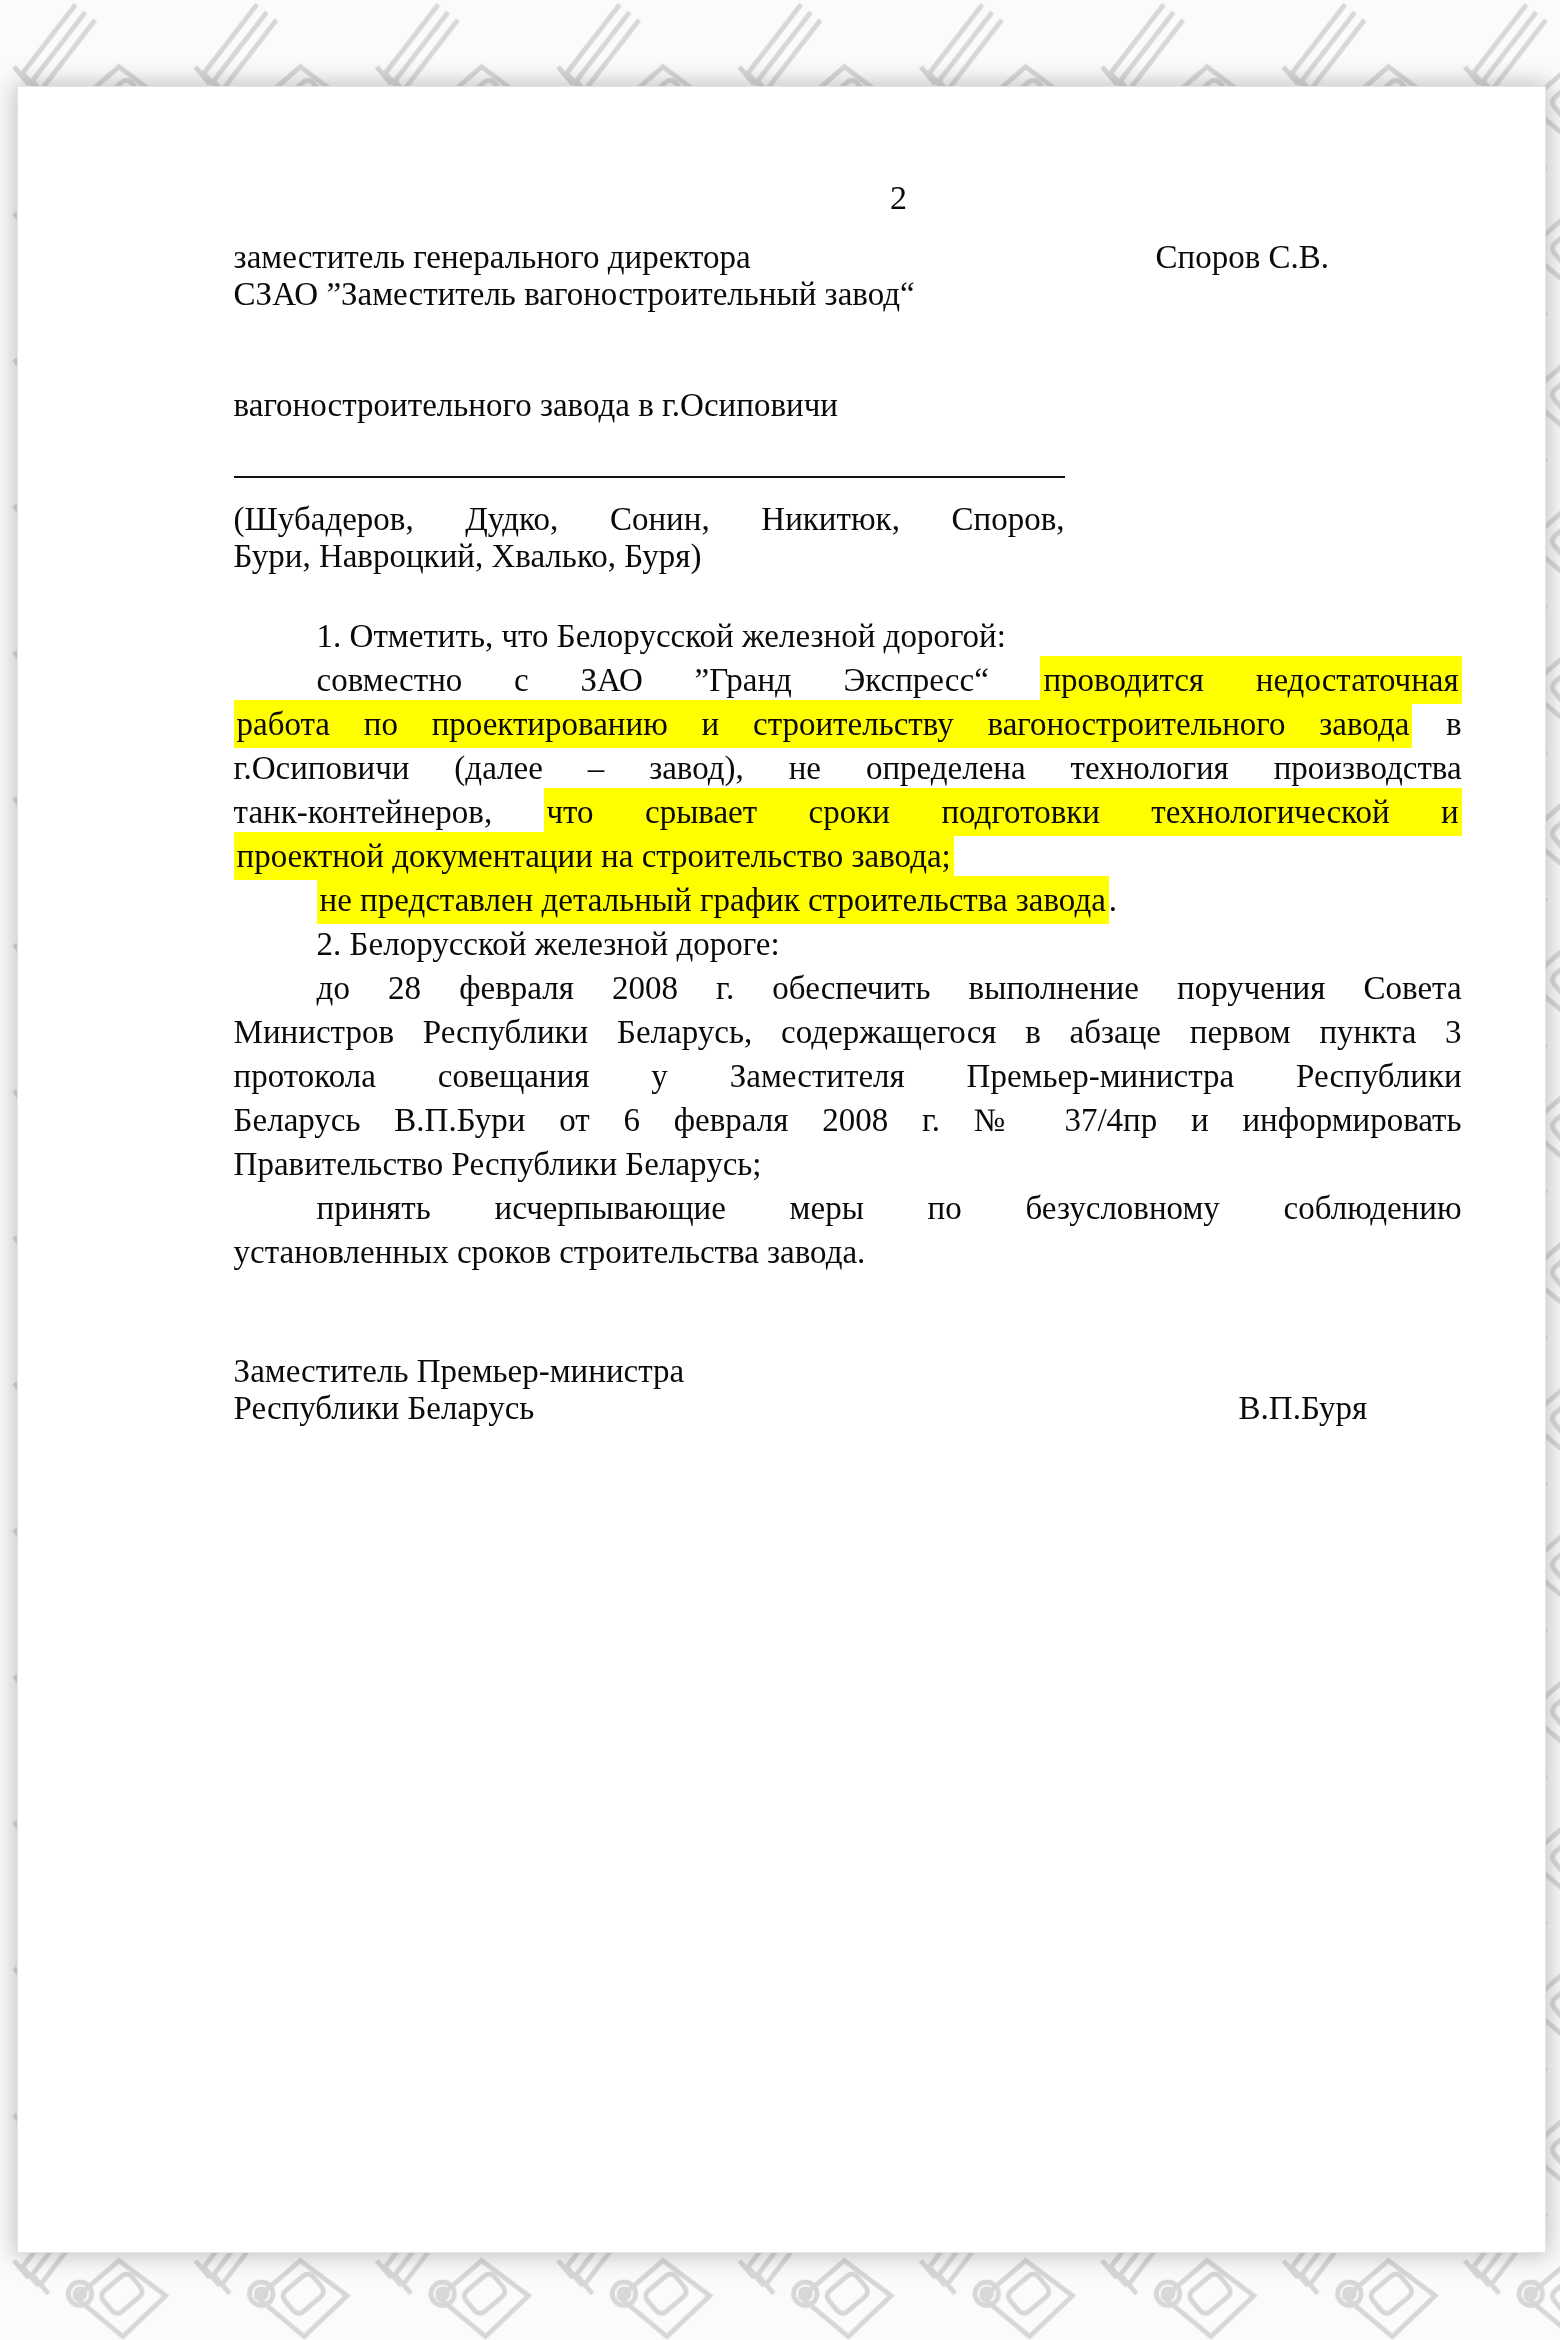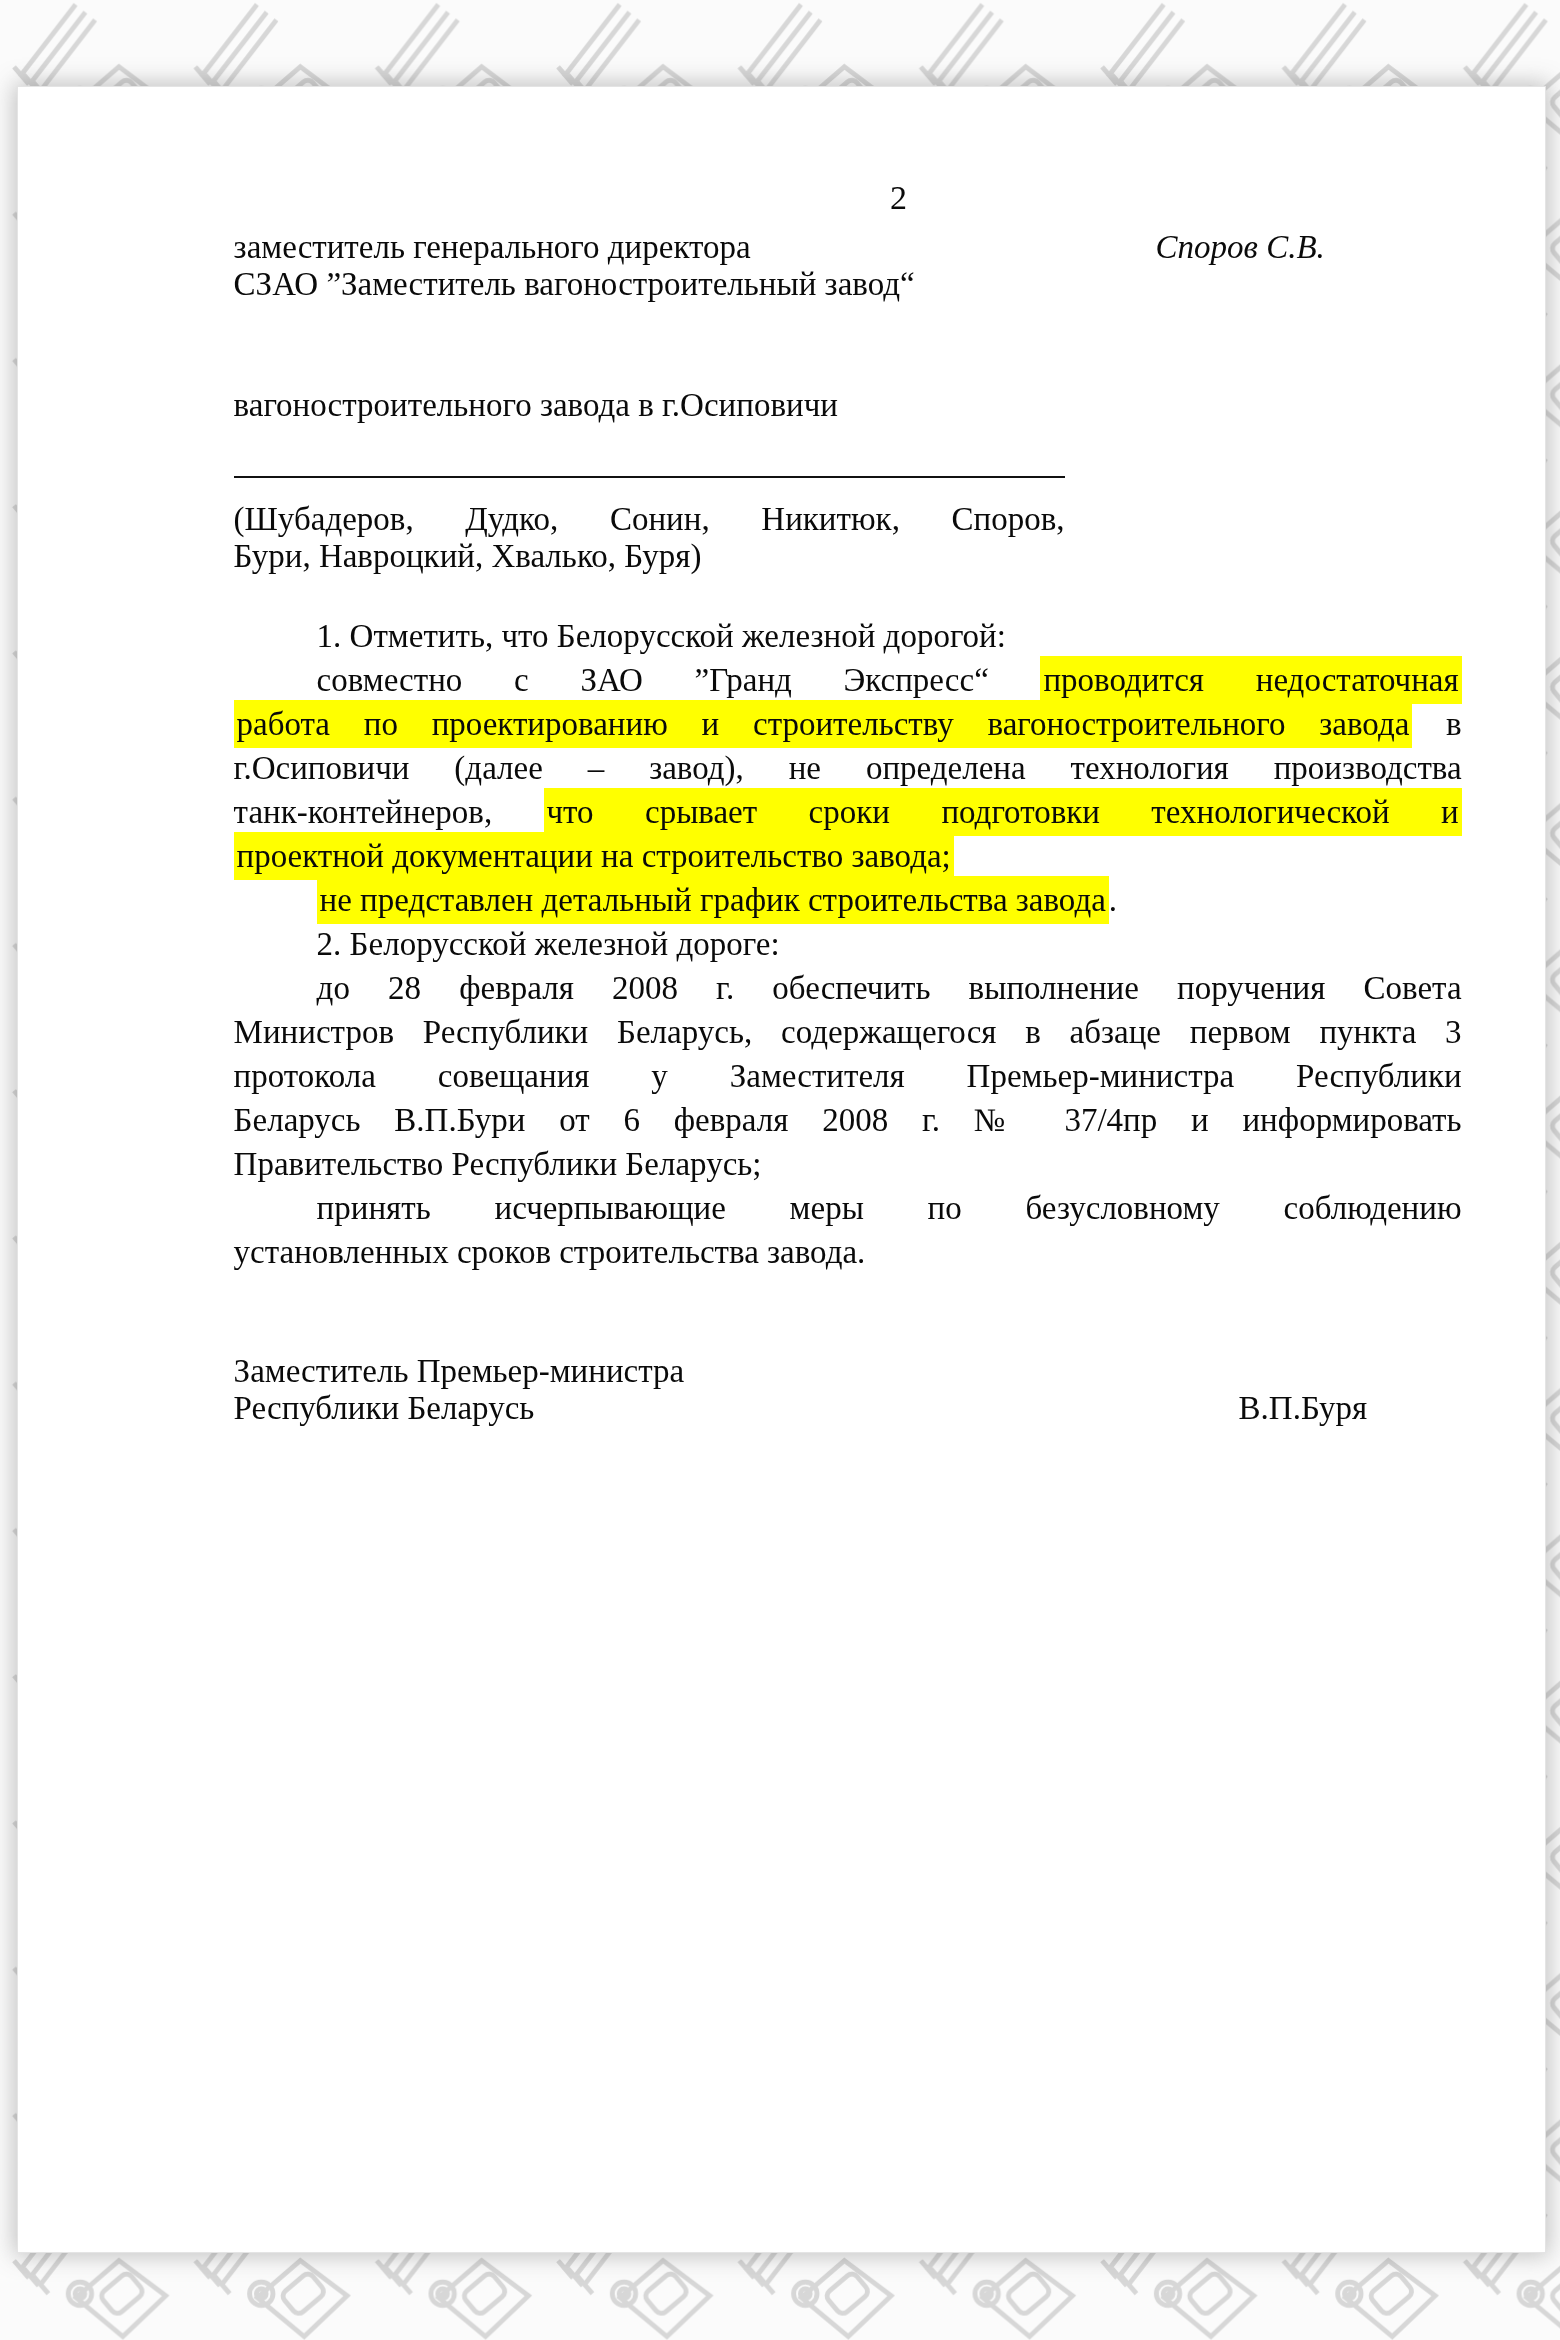--- a/index.html
+++ b/index.html
@@ -15,22 +15,22 @@
   .orn{stroke:#d7d7d7;fill:none;stroke-width:5;stroke-linecap:square;}
   .page{
     position:absolute;left:16.6px;top:86px;
     width:1527px;height:2165px;
     background:#ffffff;
     border:1px solid #e4e4e4;
     box-shadow:0 0 21.5px 2.9px rgba(90,90,90,0.35);
   }
   .abs{position:absolute;left:216px;width:1228px;}
   .pagenum{top:92px;text-align:center;font-size:34px;transform:translateX(51px);}
-  .header{top:142px;font-size:33px;line-height:37px;}
-  .header .signer{position:absolute;left:922px;top:0;white-space:nowrap;font-style:italic;}
+  .header{top:152px;font-size:33px;line-height:37px;}
+  .header .signer{position:absolute;left:922px;top:0;white-space:nowrap;}
   .subject{top:300px;width:831px;font-size:33px;line-height:37px;}
   .rule{top:389px;width:831px;border-top:2.9px solid #111;height:0;}
   .participants{top:414px;width:831px;font-size:33px;line-height:37px;}
   .jl{text-align:justify;text-align-last:justify;}
   .body-block{top:527px;font-size:33px;line-height:44px;}
   .bline{height:44px;white-space:nowrap;}
   .bline.jl{white-space:normal;}
   .bline.ind{text-indent:83px;}
   .hl{background:var(--hl,#ffff00);padding:5.9px 2.9px;}
   .signature{top:1266px;font-size:33px;line-height:37px;}

